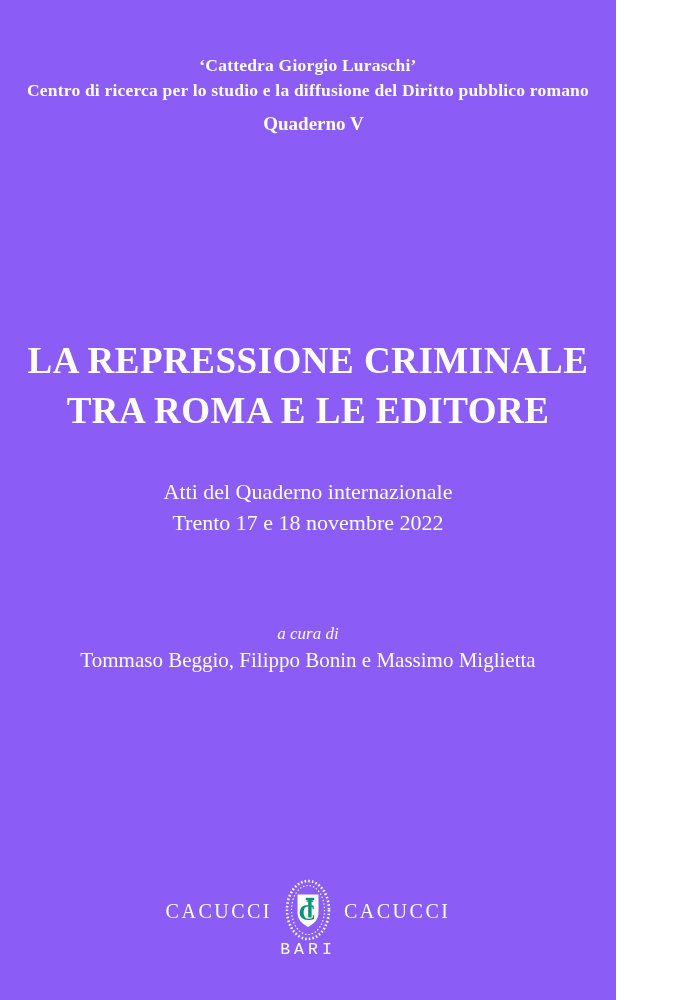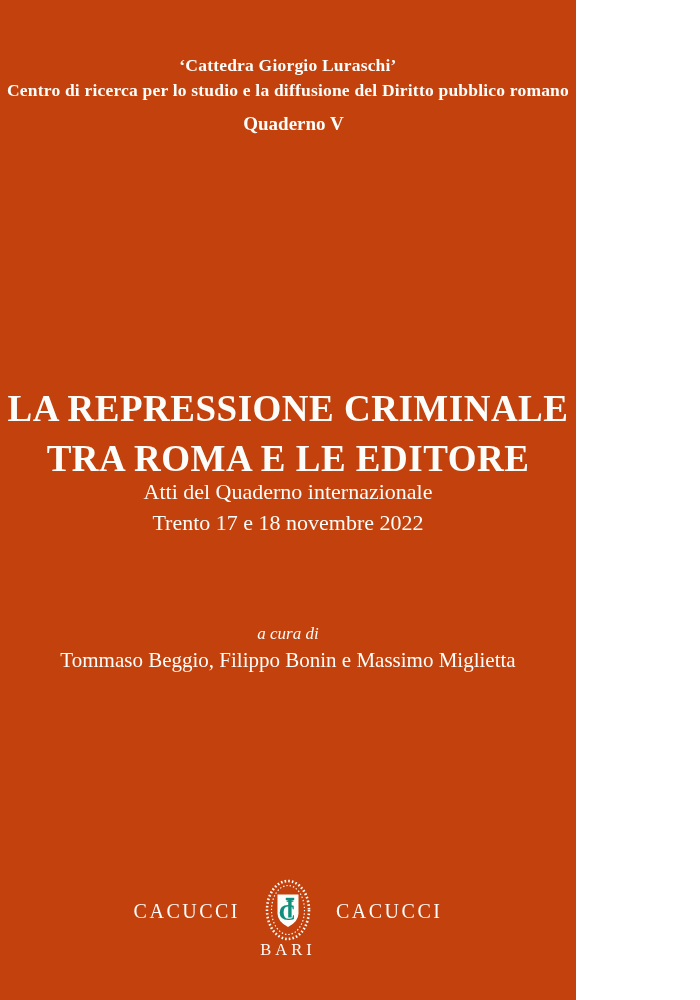--- a/index.html
+++ b/index.html
@@ -3,24 +3,25 @@
 <meta charset="utf-8">
 <style>
   html, body {
     margin: 0;
     padding: 0;
   }
   .cover {
     position: relative;
     width: 576px;
     height: 1000px;
-    background: #c2410c;
+    background: #8b5cf6;
     font-family: "Liberation Serif", serif;
     color: #fbfdfb;
     overflow: hidden;
+    padding-left: 40px;
   }
   .center-block {
     position: absolute;
     left: 0;
     right: 0;
     text-align: center;
   }
   .series-head {
     top: 53px;
     font-size: 17.5px;
@@ -33,21 +34,20 @@
     font-size: 19px;
     font-weight: bold;
     margin-left: 11px;
   }
   .main-title {
     top: 336px;
     font-size: 37px;
     font-weight: bold;
     line-height: 50px;
     letter-spacing: 0.5px;
-    margin-top: 48px;
   }
   .subtitle {
     top: 476px;
     font-size: 22px;
     line-height: 31px;
   }
   .curators-prefix {
     top: 624px;
     font-size: 17px;
     font-style: italic;
@@ -58,37 +58,38 @@
   }
   .publisher-row {
     position: absolute;
     left: 0;
     right: 0;
     top: 879px;
     height: 62px;
     display: flex;
     align-items: center;
     justify-content: center;
-    gap: 25px;
+    gap: 13px;
   }
   .publisher-name {
     font-size: 20px;
     letter-spacing: 2.5px;
     line-height: 1;
     padding-top: 2px;
   }
   .publisher-emblem {
     width: 46px;
     height: 62px;
     flex: 0 0 auto;
   }
   .publisher-city {
     top: 940px;
     font-size: 16.5px;
     letter-spacing: 4px;
+    font-family: Liberation Mono, monospace;
   }
 </style>
 </head>
 <body>
 
 <div class="cover">
 
   <div class="center-block series-head">
     <div>‘Cattedra Giorgio Luraschi’</div>
     <div>Centro di ricerca per lo studio e la diffusione del Diritto pubblico romano</div>

